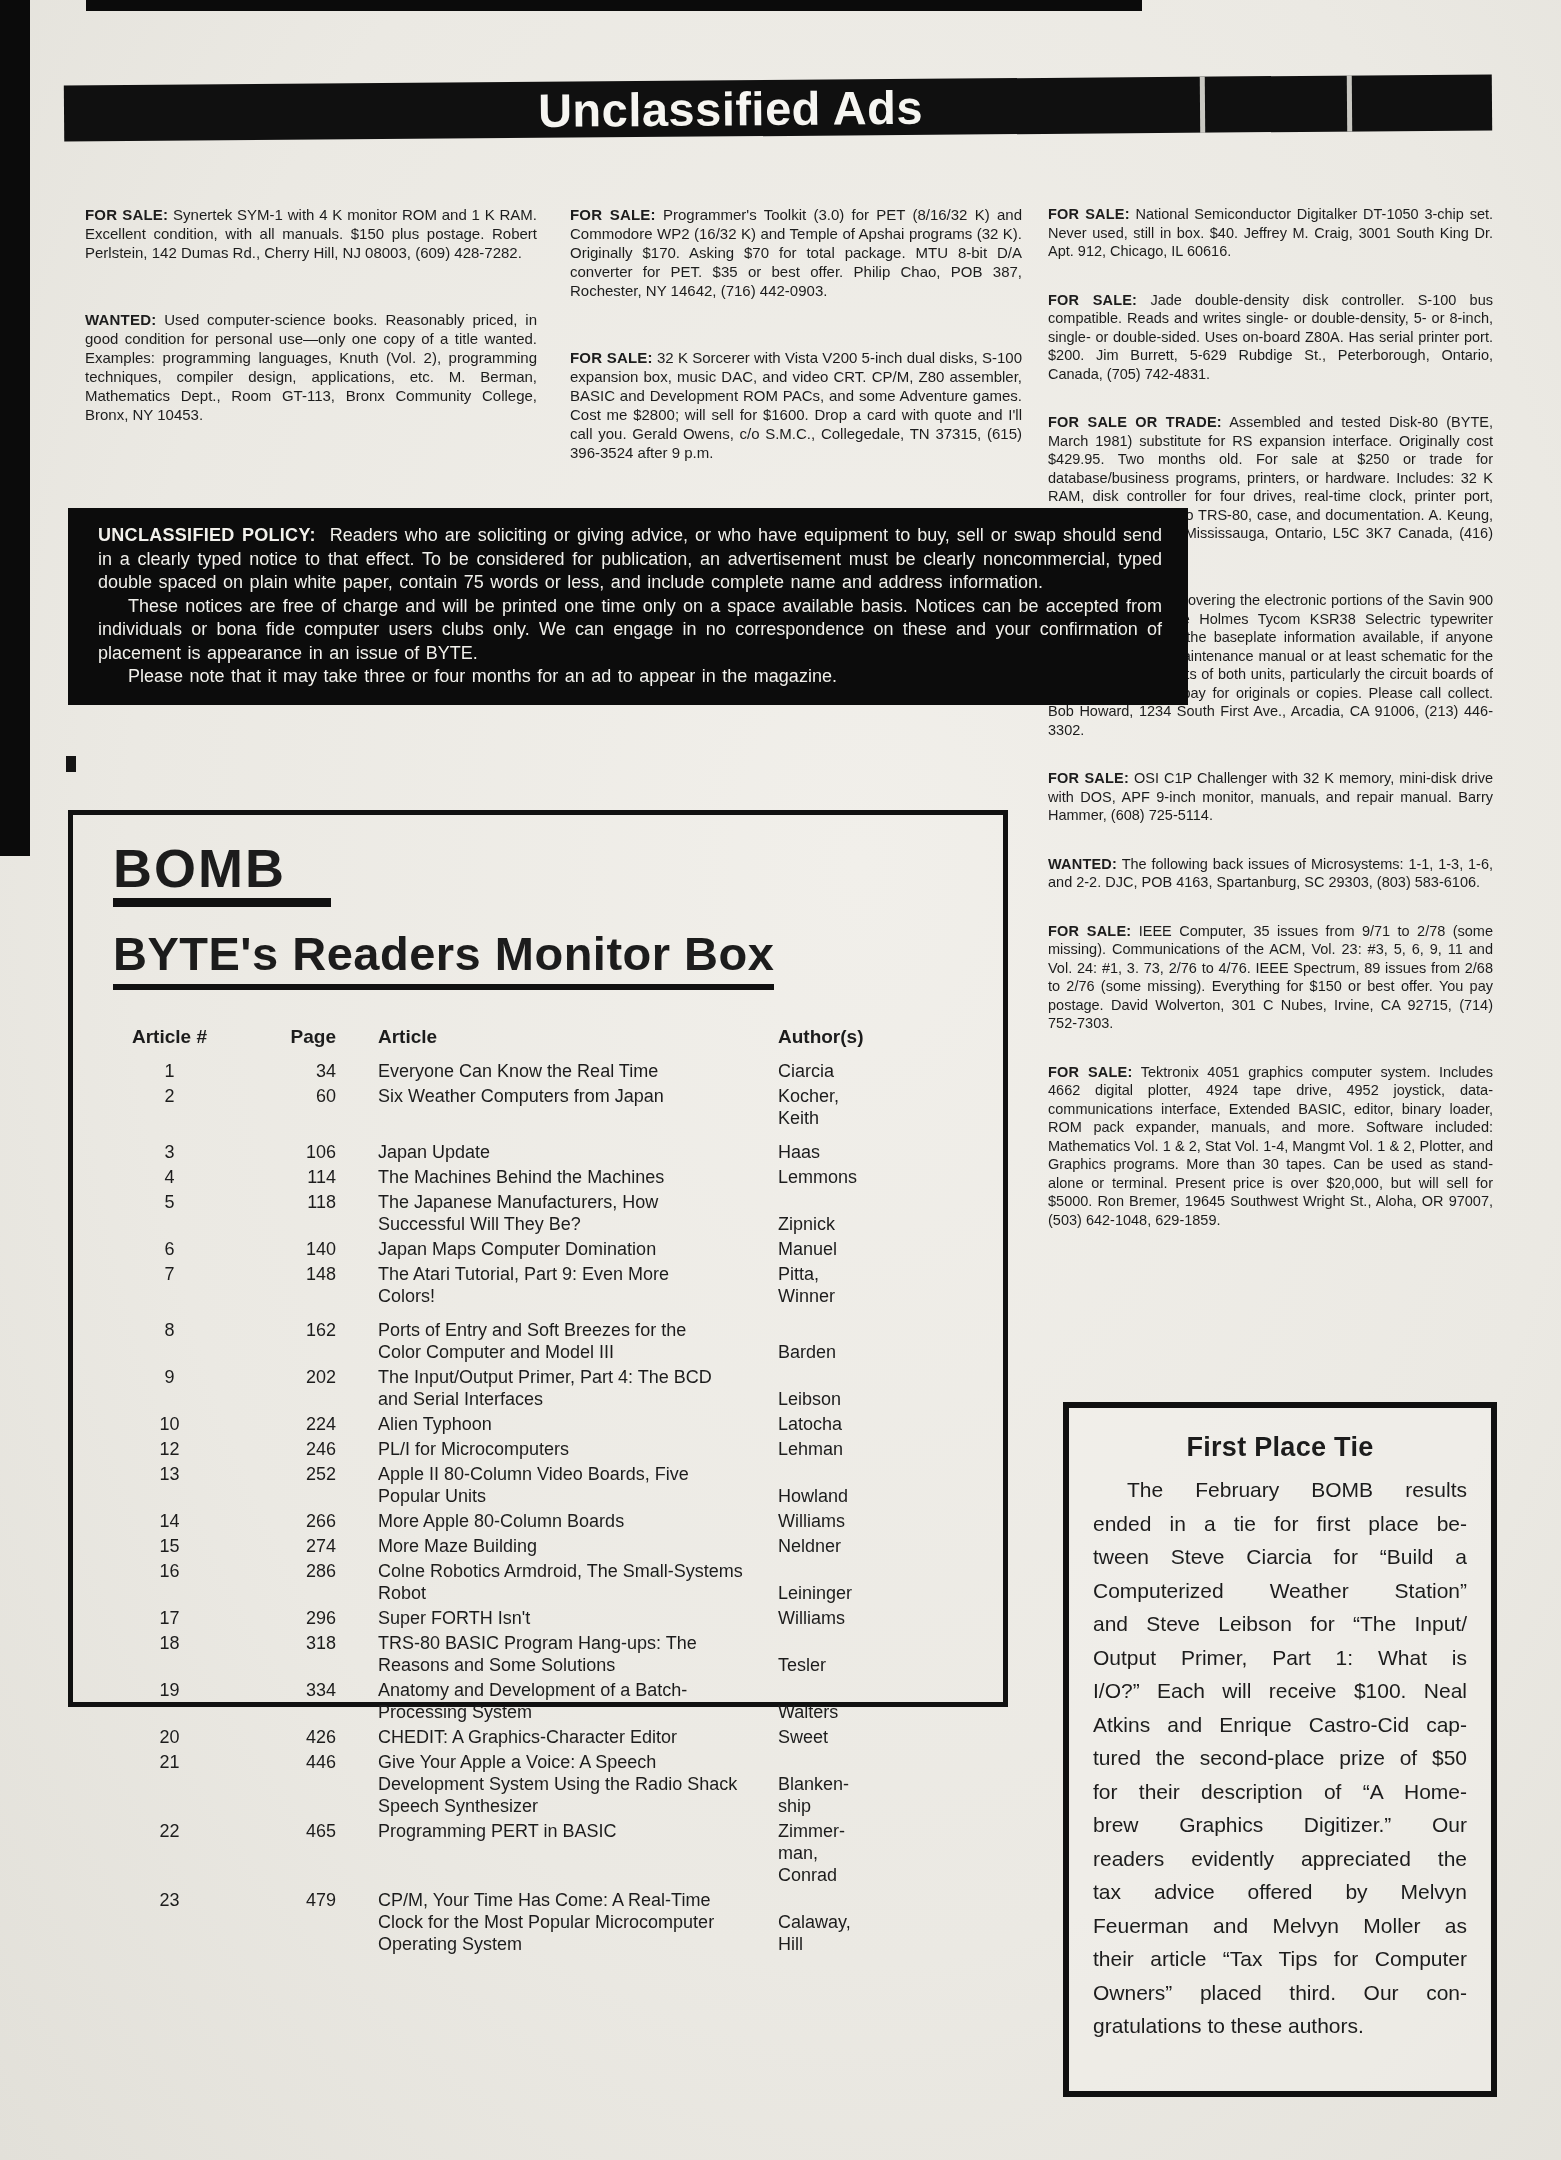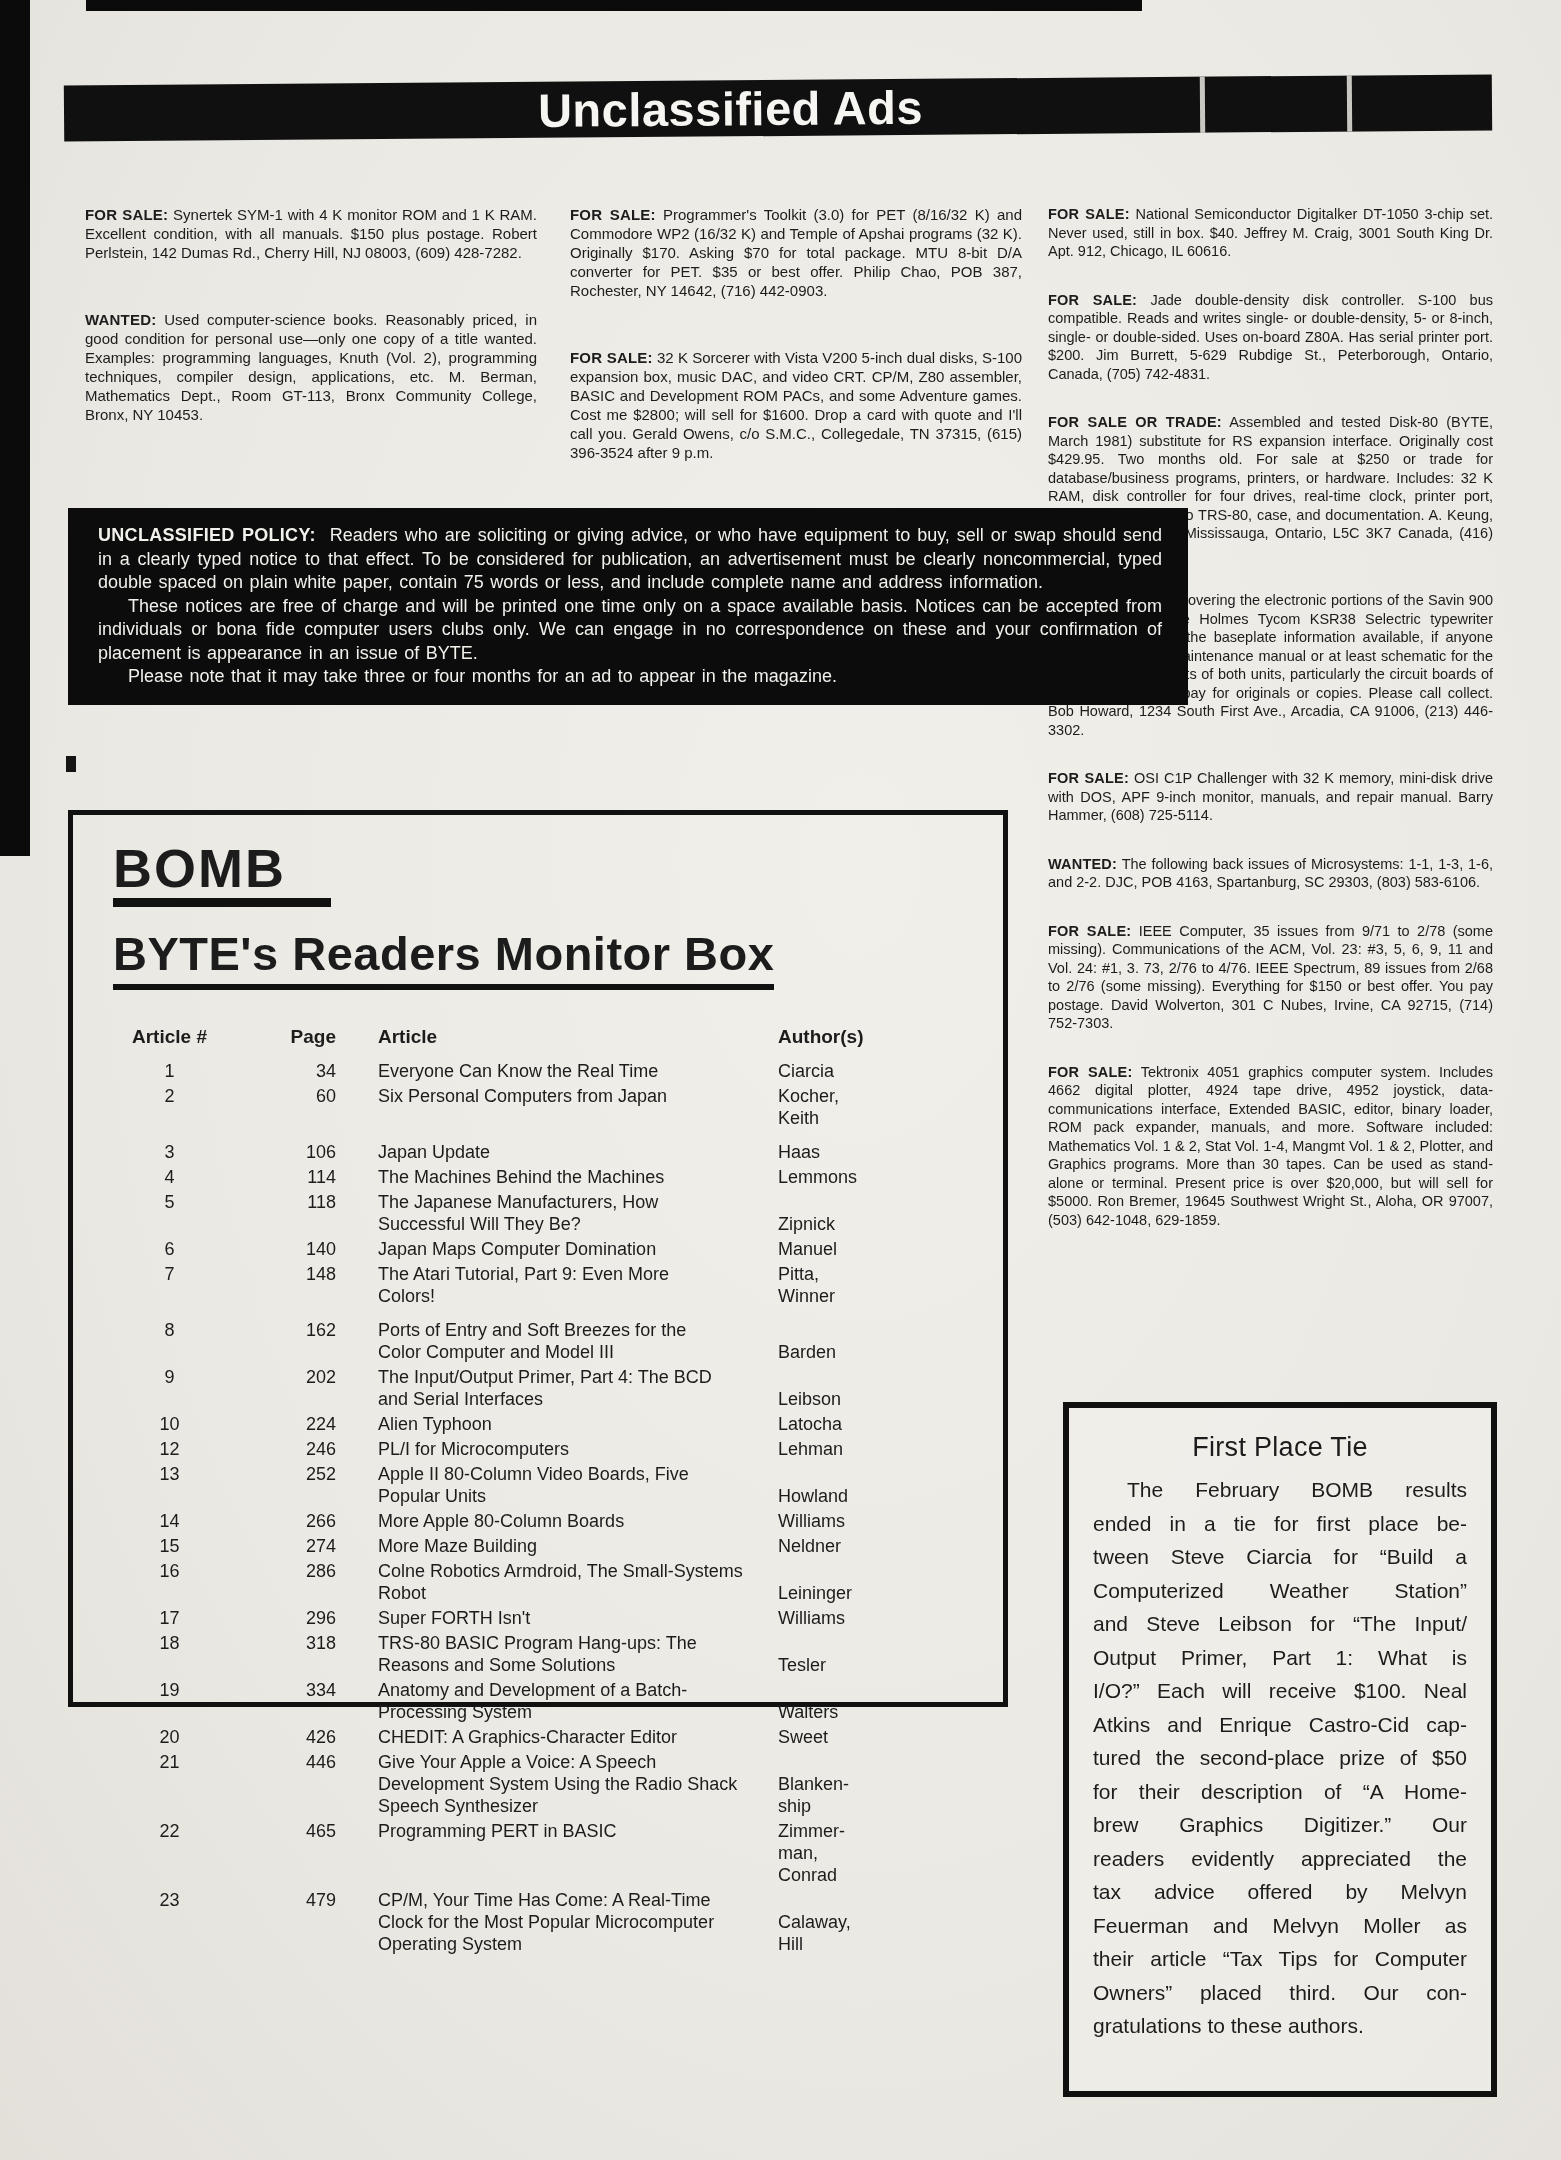--- a/index.html
+++ b/index.html
@@ -39,21 +39,21 @@
   .c-num{width:113px;text-align:center;flex:none;}
   .c-page{width:110px;text-align:right;flex:none;}
   .c-article{margin-left:42px;width:400px;flex:none;white-space:pre-line;}
   .c-author{flex:1;white-space:pre-line;}
   .t-rows{margin-top:12px;}
   .t-row{display:flex;align-items:flex-start;font-size:18px;line-height:22px;margin-bottom:3px;}
   .t-row .c-author{align-self:flex-end;}
   .t-row:nth-child(3),.t-row:nth-child(8){margin-top:12px;}
   
   .fp{position:absolute;left:1063px;top:1402px;width:434px;height:695px;box-sizing:border-box;border:6px solid #101010;padding:24px 24px;background:rgba(244,242,237,0.45);}
-  .fp-title{text-align:center;font-size:27px;font-weight:normal;margin-bottom:10px;letter-spacing:0.3px;}
+  .fp-title{text-align:center;font-size:27px;font-weight:bold;margin-bottom:10px;letter-spacing:0.3px;}
   .fp-line{font-size:21px;line-height:33.5px;text-align:justify;text-align-last:justify;}
   .fp-body .fp-line:first-child{text-indent:34px;}
   .fp-body .fp-line:last-child{text-align-last:left;}
 </style>
 </head>
 <body>
 
 <div class="edge-left"></div>
 <div class="edge-top"></div>
 <div class="mark-policy"></div>
@@ -114,21 +114,21 @@
     <div class="t-row">
       <div class="c-num">1</div>
       <div class="c-page">34</div>
       <div class="c-article">Everyone Can Know the Real Time</div>
       <div class="c-author">Ciarcia</div>
     </div>
 
     <div class="t-row">
       <div class="c-num">2</div>
       <div class="c-page">60</div>
-      <div class="c-article">Six Personal Computers from Japan</div>
+      <div class="c-article">Six Weather Computers from Japan</div>
       <div class="c-author">Kocher,
 Keith</div>
     </div>
 
     <div class="t-row">
       <div class="c-num">3</div>
       <div class="c-page">106</div>
       <div class="c-article">Japan Update</div>
       <div class="c-author">Haas</div>
     </div>

